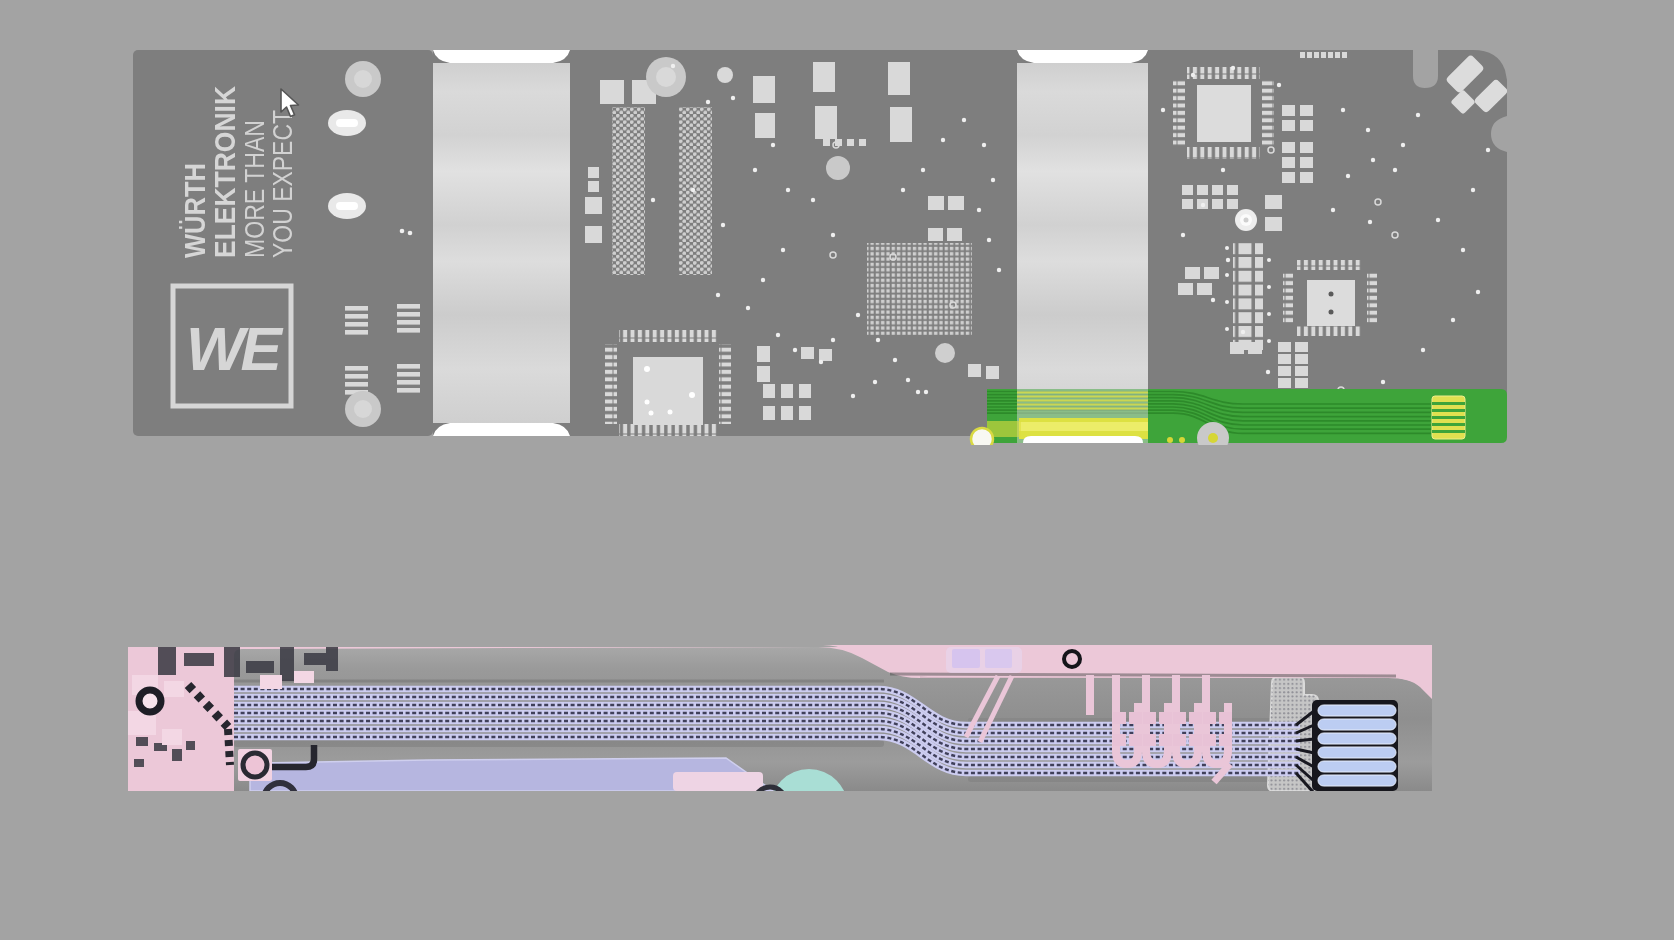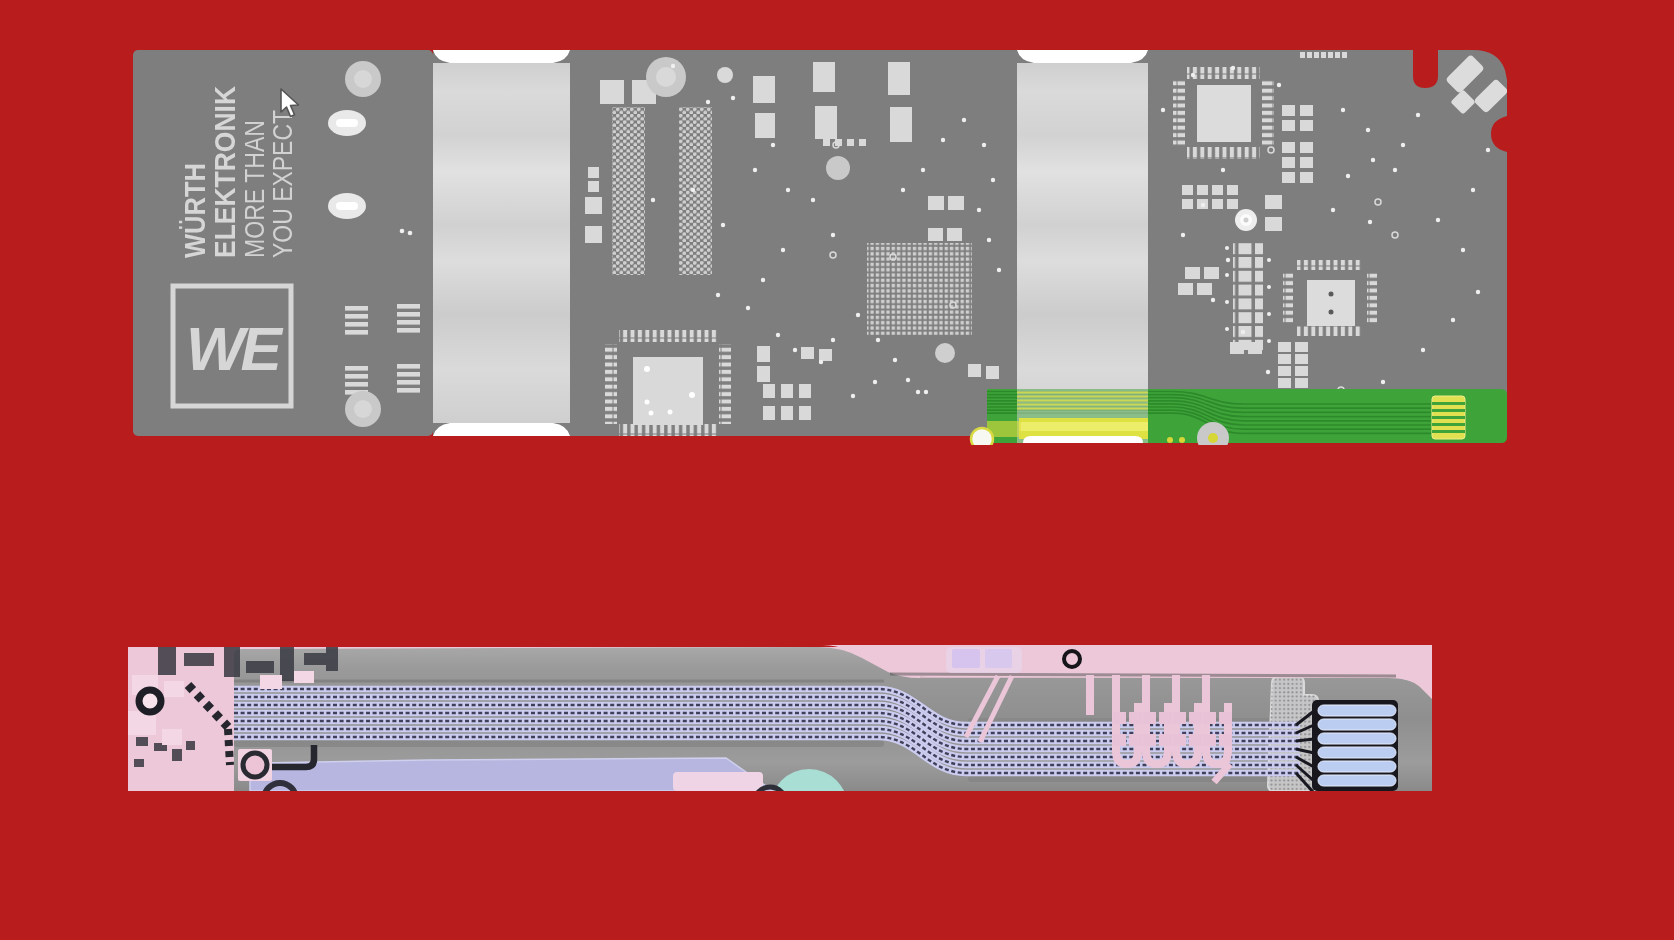--- a/index.html
+++ b/index.html
@@ -1,16 +1,16 @@
 <!DOCTYPE html>
 <html><head>
 <meta charset="utf-8">
 <style>
   html,body{margin:0;padding:0;background:#ffffff;}
-  .page{position:relative;width:1674px;height:940px;background:#b91c1c;overflow:hidden;
+  .page{position:relative;width:1674px;height:940px;background:#a3a3a3;overflow:hidden;
         font-family:"Liberation Sans",sans-serif;}
   .fig{position:absolute;margin:0;padding:0;}
   .fig-top{left:133px;top:50px;width:1374px;height:395px;}
   .fig-bottom{left:128px;top:645px;width:1304px;height:146px;}
   .cursor{position:absolute;left:279px;top:88px;width:26px;height:32px;z-index:9;}
   svg{display:block;}
   text{font-family:"Liberation Sans",sans-serif;}
 </style>
 </head>
 <body>

